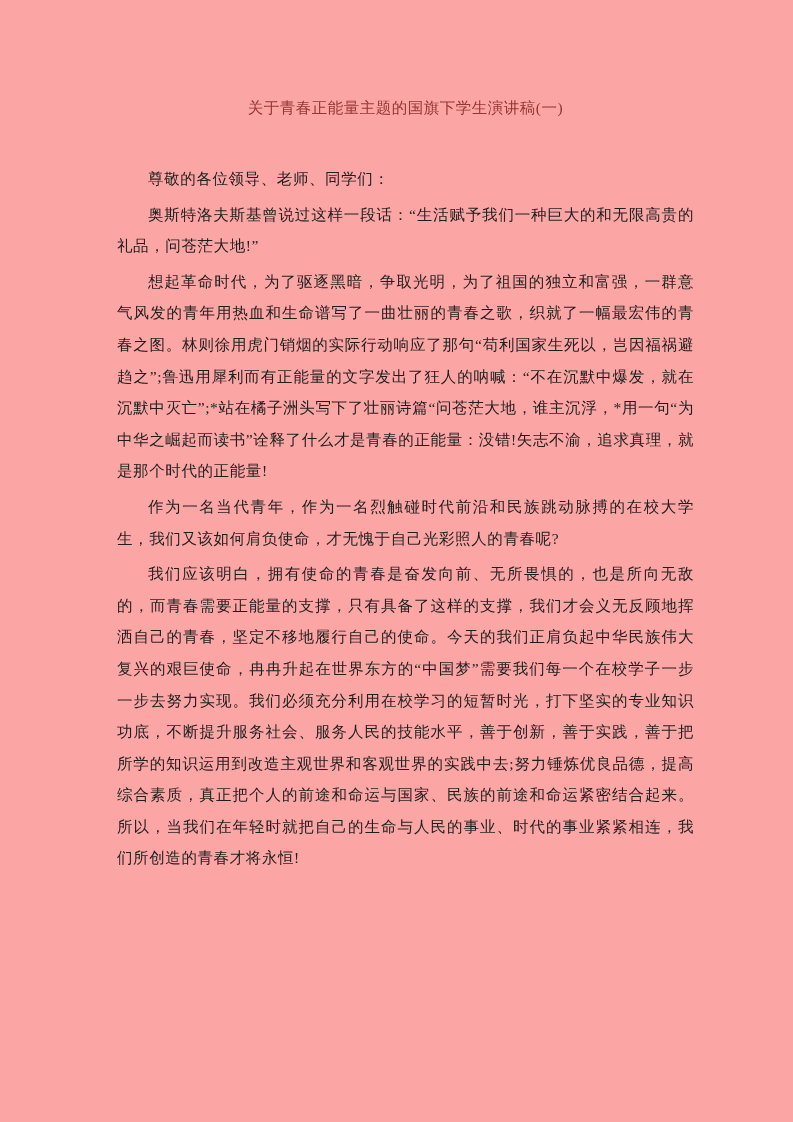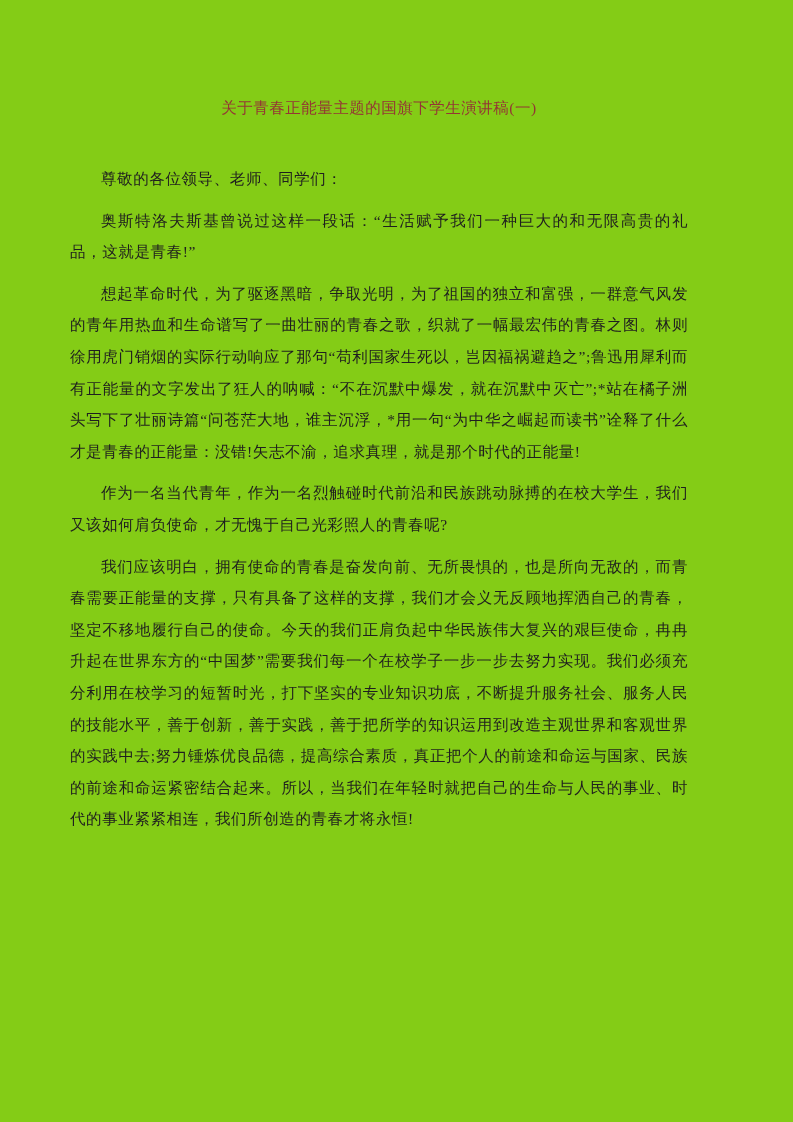--- a/index.html
+++ b/index.html
@@ -5,52 +5,52 @@
   html, body {
     margin: 0;
     padding: 0;
     background: #ffffff;
   }
   .page {
     position: relative;
     width: 793px;
     height: 1122px;
     margin: 0 auto;
-    background: #84cc16;
+    background: #fca5a5;
     box-sizing: border-box;
-    padding: 98px 95px 0 60px;
+    padding: 98px 95px 0 113px;
     font-family: "Liberation Serif", "DejaVu Serif", serif;
     overflow: hidden;
   }
   .doc-title {
     margin: 0 0 45px 0;
     text-align: center;
     font-size: 15.5px;
     font-weight: normal;
     line-height: 20px;
     color: #943634;
     letter-spacing: 0.5px;
   }
   .doc-body p {
-    margin: 10px;
+    margin: 4px;
     font-size: 15.5px;
     line-height: 31.6px;
     color: #1f1f1f;
     text-indent: 2em;
     text-align: justify;
     text-justify: inter-ideograph;
     letter-spacing: 0.6px;
     word-break: break-all;
   }
 </style>
 </head>
 <body>
 
 <div class="page">
   <h1 class="doc-title">关于青春正能量主题的国旗下学生演讲稿(一)</h1>
   <div class="doc-body">
     <p>尊敬的各位领导、老师、同学们：</p>
-    <p>奥斯特洛夫斯基曾说过这样一段话：“生活赋予我们一种巨大的和无限高贵的礼品，这就是青春!”</p>
+    <p>奥斯特洛夫斯基曾说过这样一段话：“生活赋予我们一种巨大的和无限高贵的礼品，问苍茫大地!”</p>
     <p>想起革命时代，为了驱逐黑暗，争取光明，为了祖国的独立和富强，一群意气风发的青年用热血和生命谱写了一曲壮丽的青春之歌，织就了一幅最宏伟的青春之图。林则徐用虎门销烟的实际行动响应了那句“苟利国家生死以，岂因福祸避趋之”;鲁迅用犀利而有正能量的文字发出了狂人的呐喊：“不在沉默中爆发，就在沉默中灭亡”;*站在橘子洲头写下了壮丽诗篇“问苍茫大地，谁主沉浮，*用一句“为中华之崛起而读书”诠释了什么才是青春的正能量：没错!矢志不渝，追求真理，就是那个时代的正能量!</p>
     <p>作为一名当代青年，作为一名烈触碰时代前沿和民族跳动脉搏的在校大学生，我们又该如何肩负使命，才无愧于自己光彩照人的青春呢?</p>
     <p>我们应该明白，拥有使命的青春是奋发向前、无所畏惧的，也是所向无敌的，而青春需要正能量的支撑，只有具备了这样的支撑，我们才会义无反顾地挥洒自己的青春，坚定不移地履行自己的使命。今天的我们正肩负起中华民族伟大复兴的艰巨使命，冉冉升起在世界东方的“中国梦”需要我们每一个在校学子一步一步去努力实现。我们必须充分利用在校学习的短暂时光，打下坚实的专业知识功底，不断提升服务社会、服务人民的技能水平，善于创新，善于实践，善于把所学的知识运用到改造主观世界和客观世界的实践中去;努力锤炼优良品德，提高综合素质，真正把个人的前途和命运与国家、民族的前途和命运紧密结合起来。所以，当我们在年轻时就把自己的生命与人民的事业、时代的事业紧紧相连，我们所创造的青春才将永恒!</p>
   </div>
 </div>
 
 </body></html>

